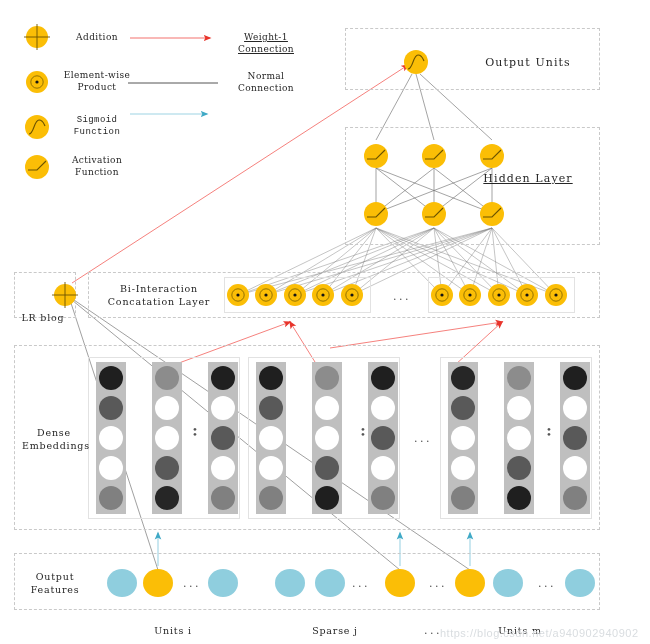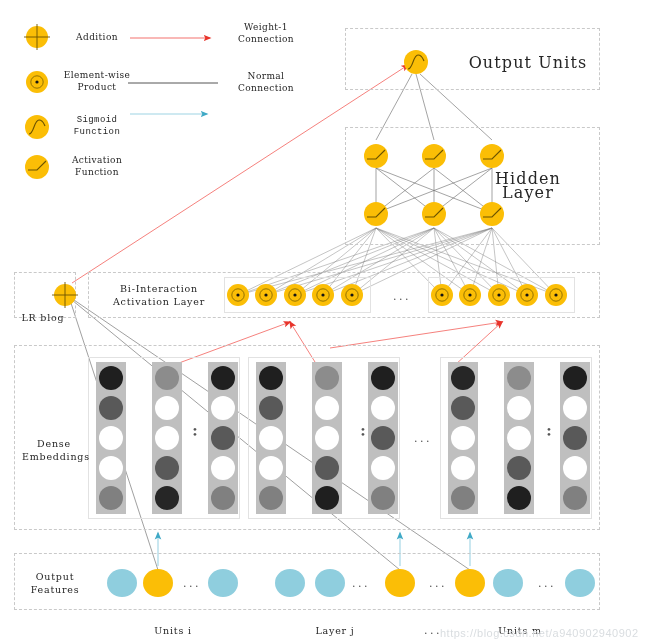--- a/index.html
+++ b/index.html
@@ -6,21 +6,21 @@
   body{width:650px;height:644px;position:relative;overflow:hidden;
        font-family:"DejaVu Serif", serif;color:#2b2b2b;}
   #root{position:absolute;left:0;top:0;width:650px;height:644px;}
   svg.layer{position:absolute;left:0;top:0;width:650px;height:644px;overflow:visible;}
   #edges{z-index:1;}
   #nodes{z-index:3;}
   .box{position:absolute;border:1px dashed #c9c9c9;box-sizing:border-box;z-index:2;}
   .solidbox{position:absolute;border:1px solid #e2e2e2;box-sizing:border-box;z-index:2;background:transparent;}
   .lbl{position:absolute;z-index:4;font-size:9px;line-height:12px;text-align:center;
        letter-spacing:.4px;white-space:pre-line;color:#262626;}
-  .lbl.big{font-size:16px;line-height:14px;letter-spacing:1.1px;}
+  .lbl.big{font-size:11px;line-height:14px;letter-spacing:1.1px;}
   .lbl.mid{font-size:9.5px;line-height:13px;letter-spacing:.8px;}
   .watermark{position:absolute;z-index:5;font-size:11px;color:#d9dde0;
              letter-spacing:.5px;font-family:"Liberation Sans",sans-serif;}
   .embcol{position:absolute;background:#bfbfbf;z-index:2;}
   .embdot{position:absolute;border-radius:50%;z-index:3;}
   .dots{position:absolute;z-index:4;font-size:11px;color:#555;letter-spacing:2.5px;}
   .vdots{position:absolute;z-index:4;font-size:10px;color:#555;line-height:5px;text-align:center;}
 </style>
 </head>
 <body>
@@ -264,37 +264,37 @@
     </div>
 
   <div class="lbl" style="left:58px;top:31px;width:78px;">Addition</div>
   <div class="lbl" style="left:54px;top:69px;width:86px;">Element-wise
 Product</div>
   <div class="lbl" style="left:58px;top:114px;width:78px;font-family:Liberation Mono, monospace;">Sigmoid
 Function</div>
   <div class="lbl" style="left:56px;top:154px;width:82px;">Activation
 Function</div>
 
-  <div class="lbl" style="left:222px;top:21px;width:88px;">Weight-1
+  <div class="lbl" style="left:222px;top:31px;width:88px;text-decoration:underline;">Weight-1
 Connection</div>
   <div class="lbl" style="left:222px;top:70px;width:88px;">Normal
 Connection</div>
 
   <div class="lbl big" style="left:468px;top:56px;width:120px;">Output Units</div>
-  <div class="lbl big" style="left:468px;top:172px;width:120px;">Hidden Layer</div>
+  <div class="lbl big" style="left:468px;top:172px;width:120px;text-decoration:underline;">Hidden Layer</div>
   <div class="lbl mid" style="left:98px;top:282px;width:122px;">Bi-Interaction
-Activation Layer</div>
+Concatation Layer</div>
   <div class="lbl mid" style="left:12px;top:311px;width:62px;">LR blog</div>
-  <div class="lbl mid" style="left:22px;top:437px;width:64px;">Dense
+  <div class="lbl mid" style="left:22px;top:426px;width:64px;">Dense
 Embeddings</div>
   <div class="lbl mid" style="left:24px;top:570px;width:62px;">Output
 Features</div>
 
   <div class="lbl mid" style="left:138px;top:624px;width:70px;">Units i</div>
-  <div class="lbl mid" style="left:300px;top:624px;width:70px;">Layer j</div>
+  <div class="lbl mid" style="left:300px;top:624px;width:70px;">Sparse j</div>
   <div class="lbl mid" style="left:485px;top:624px;width:70px;">Units m</div>
   <div class="dots" style="left:424px;top:624px;">...</div>
 
   <div class="dots" style="left:393px;top:290px;">...</div>
   <div class="dots" style="left:414px;top:432px;">...</div>
   <div class="dots" style="left:183px;top:577px;">...</div>
   <div class="dots" style="left:352px;top:577px;">...</div>
   <div class="dots" style="left:429px;top:577px;">...</div>
   <div class="dots" style="left:538px;top:577px;">...</div>
 

